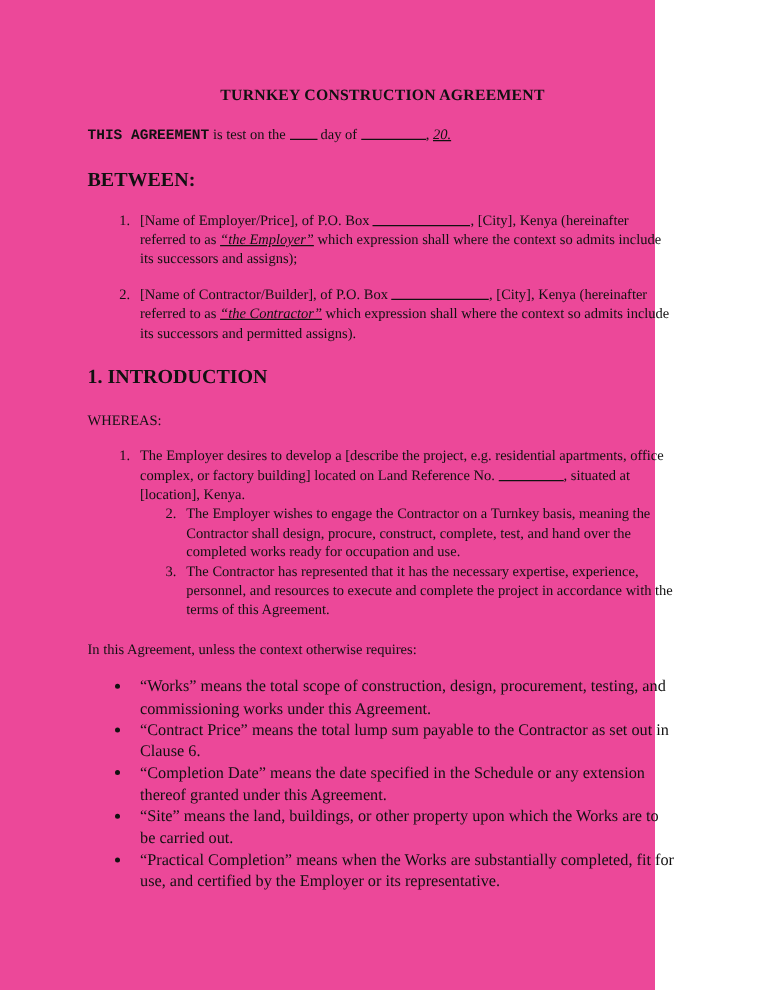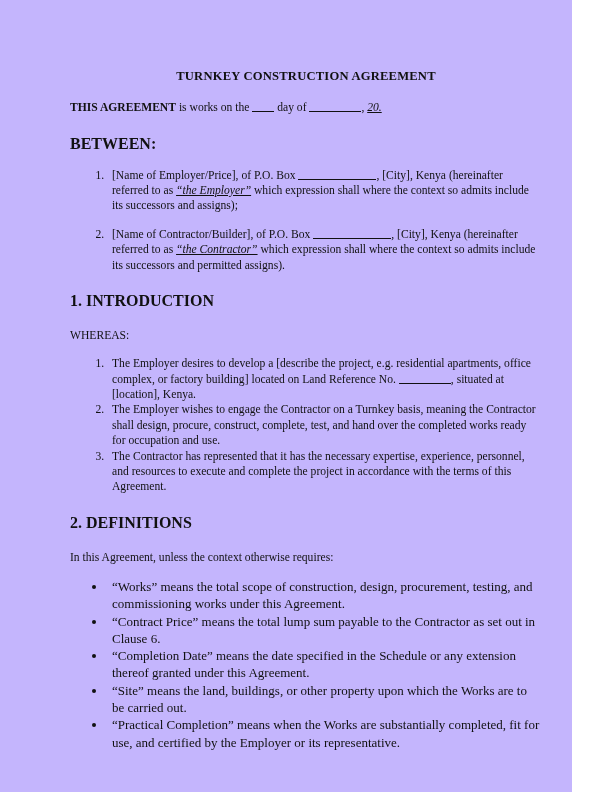--- a/index.html
+++ b/index.html
@@ -9,23 +9,23 @@
   }
   body {
     width: 612px;
     height: 792px;
     font-family: "Liberation Serif", "DejaVu Serif", serif;
     color: #111111;
     -webkit-font-smoothing: antialiased;
   }
   .page {
     position: relative;
-    width: 572px;
+    width: 524px;
     height: 792px;
-    background: #c4b5fd;
+    background: #ec4899;
     box-sizing: border-box;
     padding: 60px 70px 0 70px;
   }
   .doc {
     width: 472px;
   }
   .doc-title {
     text-align: center;
     font-weight: bold;
     font-size: 12.6px;
@@ -40,20 +40,21 @@
     text-align: left;
   }
   .heading {
     font-weight: bold;
     font-size: 16px;
     margin: 18px 0 0 0;
     line-height: 1.3;
   }
   .lead {
     font-weight: bold;
+    font-family: Liberation Mono, monospace;
   }
   .ital {
     font-style: italic;
     text-decoration: underline;
   }
   .blank-sm {
     display: inline-block;
     width: 22px;
     border-bottom: 1px solid #111;
     vertical-align: -1px;
@@ -75,20 +76,21 @@
     padding: 0 0 0 37px;
     font-size: 11.6px;
     line-height: 1.33;
   }
   ol.numlist > li {
     padding-left: 5px;
     margin: 0 0 0 0;
   }
   ol.numlist.spaced > li + li {
     margin-top: 0px;
+    margin-left: 37px;
   }
   ul.bullets {
     margin: 13px 0 0 0;
     padding: 0 0 0 37px;
     font-size: 13px;
     line-height: 1.33;
     list-style-type: disc;
   }
   ul.bullets > li {
     padding-left: 5px;
@@ -98,21 +100,21 @@
   }
 </style>
 </head>
 <body>
 
 <div class="page">
   <div class="doc">
 
     <h1 class="doc-title">TURNKEY CONSTRUCTION AGREEMENT</h1>
 
-    <p class="block"><span class="lead">THIS AGREEMENT</span><span> is works on the </span><span class="blank-sm"></span><span> day of </span><span class="blank-md"></span><span>, </span><span class="ital">20.</span></p>
+    <p class="block"><span class="lead">THIS AGREEMENT</span><span> is test on the </span><span class="blank-sm"></span><span> day of </span><span class="blank-md"></span><span>, </span><span class="ital">20.</span></p>
 
     <p class="heading">BETWEEN:</p>
 
     <ol class="numlist party-block">
       <li><span>[Name of Employer/Price], of P.O. Box </span><span class="blank-lg"></span><span>, [City], Kenya (hereinafter referred to as </span><span class="ital">“the Employer”</span><span> which expression shall where the context so admits include its successors and assigns);</span></li>
     </ol>
 
 
     <ol class="numlist party-block" start="2">
       <li><span>[Name of Contractor/Builder], of P.O. Box </span><span class="blank-lg"></span><span>, [City], Kenya (hereinafter referred to as </span><span class="ital">“the Contractor”</span><span> which expression shall where the context so admits include its successors and permitted assigns).</span></li>
@@ -122,21 +124,20 @@
 
     <p class="block">WHEREAS:</p>
 
     <ol class="numlist spaced">
       <li><span>The Employer desires to develop a [describe the project, e.g. residential apartments, office complex, or factory building] located on Land Reference No. </span><span class="blank-md"></span><span>, situated at [location], Kenya.</span></li>
       <li>The Employer wishes to engage the Contractor on a Turnkey basis, meaning the Contractor shall design, procure, construct, complete, test, and hand over the completed works ready for occupation and use.</li>
       <li>The Contractor has represented that it has the necessary expertise, experience, personnel, and resources to execute and complete the project in accordance with the terms of this Agreement.</li>
     </ol>
 
 
-    <p class="heading">2. DEFINITIONS</p>
 
     <p class="block">In this Agreement, unless the context otherwise requires:</p>
 
     <ul class="bullets">
       <li>“Works” means the total scope of construction, design, procurement, testing, and commissioning works under this Agreement.</li>
       <li>“Contract Price” means the total lump sum payable to the Contractor as set out in Clause 6.</li>
       <li>“Completion Date” means the date specified in the Schedule or any extension thereof granted under this Agreement.</li>
       <li>“Site” means the land, buildings, or other property upon which the Works are to be carried out.</li>
       <li>“Practical Completion” means when the Works are substantially completed, fit for use, and certified by the Employer or its representative.</li>
     </ul>

